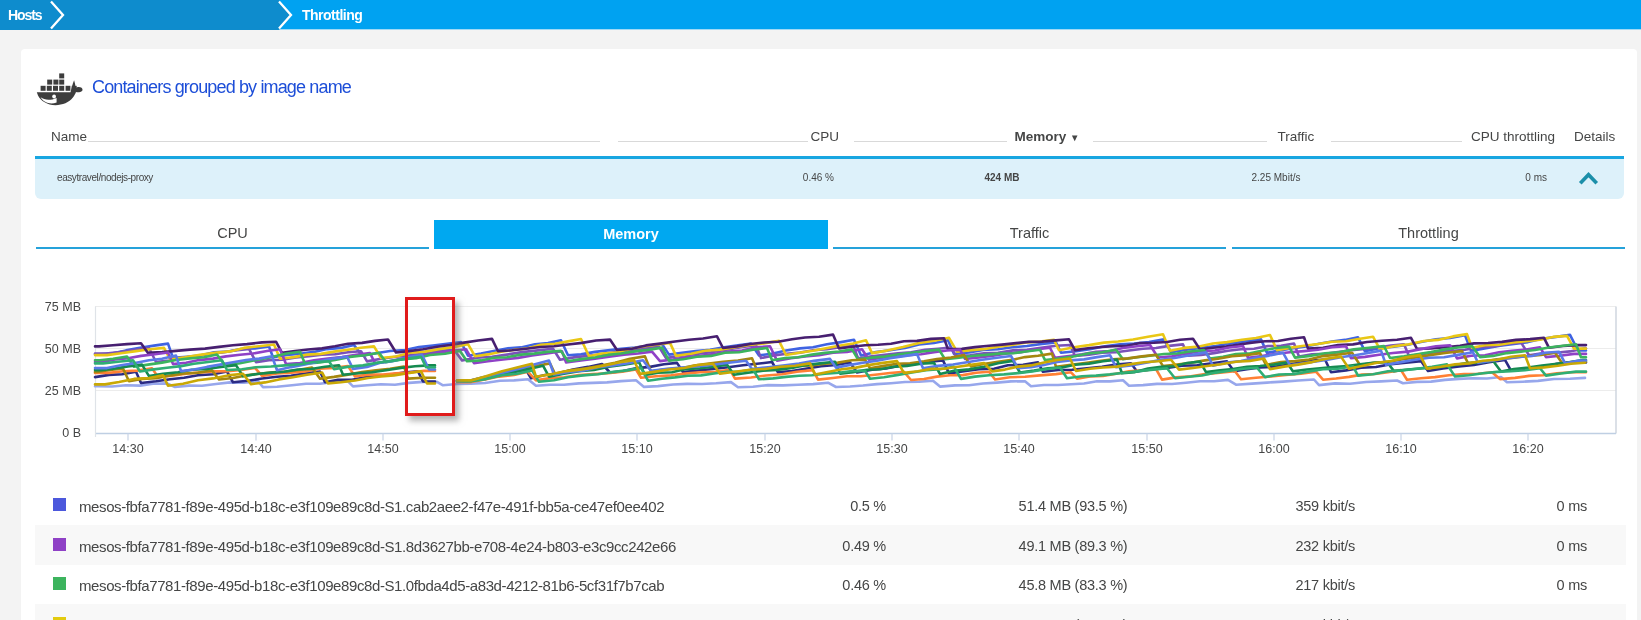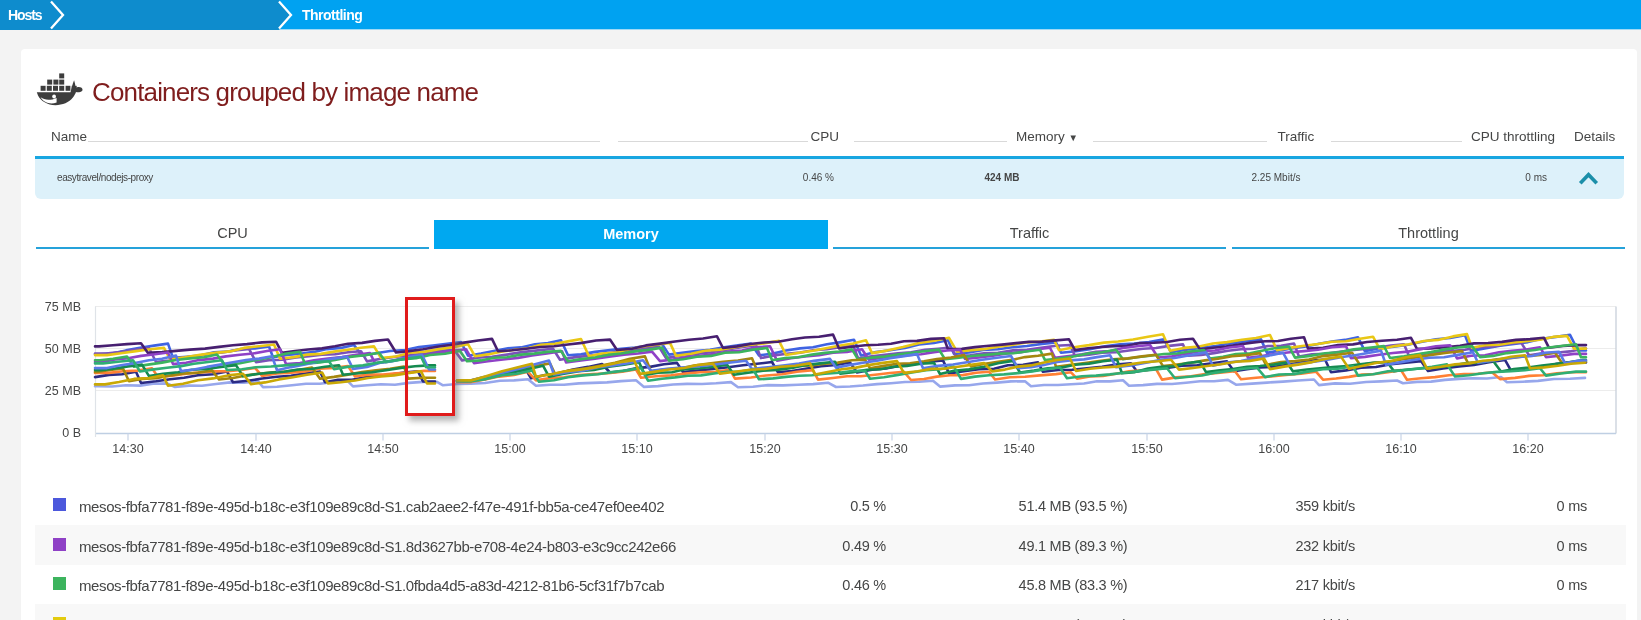--- a/index.html
+++ b/index.html
@@ -4,21 +4,21 @@
 <style>
 * { margin:0; padding:0; box-sizing:border-box; }
 html,body { width:1641px; height:620px; background:#f3f3f3; font-family:"Liberation Sans", sans-serif; color:#454646; overflow:hidden; }
 .abs { position:absolute; }
 
 #crumbbar { left:0; top:0; width:1641px; height:30px; background:linear-gradient(to bottom, #00a2f1 0 28.5px, #9fd9f5 29.5px, #f3f3f3 30px); }
 
 .crumbtxt { top:0; height:40px; line-height:30px; color:#fff; font-weight:bold; font-size:14px; }
 
 #card { left:21px; top:49px; width:1616px; height:571px; background:#fff; border-radius:4px 4px 0 0; }
-#title { left:92px; top:77px; font-size:26px; color:#7f1d1d; letter-spacing:-0.85px; }
+#title { left:92px; top:77px; font-size:18px; color:#1d4ed8; letter-spacing:-0.85px; }
 
 .hlabel { top:129px; font-size:13.5px; color:#454646; }
 .hline { top:141px; height:1px; background:#d9d9d9; }
 
 #selrow { left:35px; top:156px; width:1589px; height:43px; background:#ddf1fa; border-top:3px solid #18a6e1; border-radius:0 0 6px 6px; }
 .rowtxt { top:163px; height:30px; line-height:30px; font-size:10px; }
 #selname { letter-spacing:-0.42px; }
 
 .tab { top:220px; height:29px; border-bottom:2px solid #25a2da; font-size:14.5px; text-align:center; line-height:27px; color:#454646; }
 #tabmem { top:220px; height:29px; background:#00a8f0; color:#fff; font-weight:bold; font-size:14.5px; text-align:center; line-height:29px; }
@@ -60,21 +60,21 @@
       <rect x="37.7" y="19.8" width="5" height="5"></rect>
     <path d="M2.8,26.2 L36.5,26.2 C37.4,23 38.4,18 40.1,14.3 C41,17 41.5,19.6 41.6,22.2 C43,20.9 45.5,20.6 47.2,21.6 C48.5,22.4 48.8,23.8 48.3,24.7 C46.6,26.3 44,26.7 42,26.1 C41.3,28 40.3,30 38.9,31.6 C35.2,36.6 28.5,39.2 21.5,39.2 C13.5,39.2 6.6,34.8 4,29.5 Z"></path>
   </g>
   <circle cx="20.1" cy="30.5" r="1.9" fill="#fff"></circle>
   <path d="M6.6,31.3 C10.5,34.3 16.5,34.7 22.6,31.9 L22.6,36.6 C16,38.9 9.8,36.7 6.6,31.3 Z" fill="#fff"></path>
 </svg>
 <div class="abs" id="title">Containers grouped by image name</div>
 
 <div class="abs hlabel" style="left:51px">Name</div>
 <div class="abs hlabel r" style="left:739px;width:100px">CPU</div>
-<div class="abs hlabel c" style="left:997px;width:100px;font-weight:normal">Memory <span style="font-size:9.5px">▼</span></div>
+<div class="abs hlabel c" style="left:997px;width:100px;font-weight:bold">Memory <span style="font-size:9.5px">▼</span></div>
 <div class="abs hlabel c" style="left:1246px;width:100px">Traffic</div>
 <div class="abs hlabel r" style="left:1455px;width:100px">CPU throttling</div>
 <div class="abs hlabel" style="left:1574px">Details</div>
 <div class="abs hline" style="left:88px;width:512px"></div>
 <div class="abs hline" style="left:618px;width:190px"></div>
 <div class="abs hline" style="left:854px;width:153px"></div>
 <div class="abs hline" style="left:1093px;width:174px"></div>
 <div class="abs hline" style="left:1331px;width:131px"></div>
 
 <div class="abs" id="selrow"></div>

